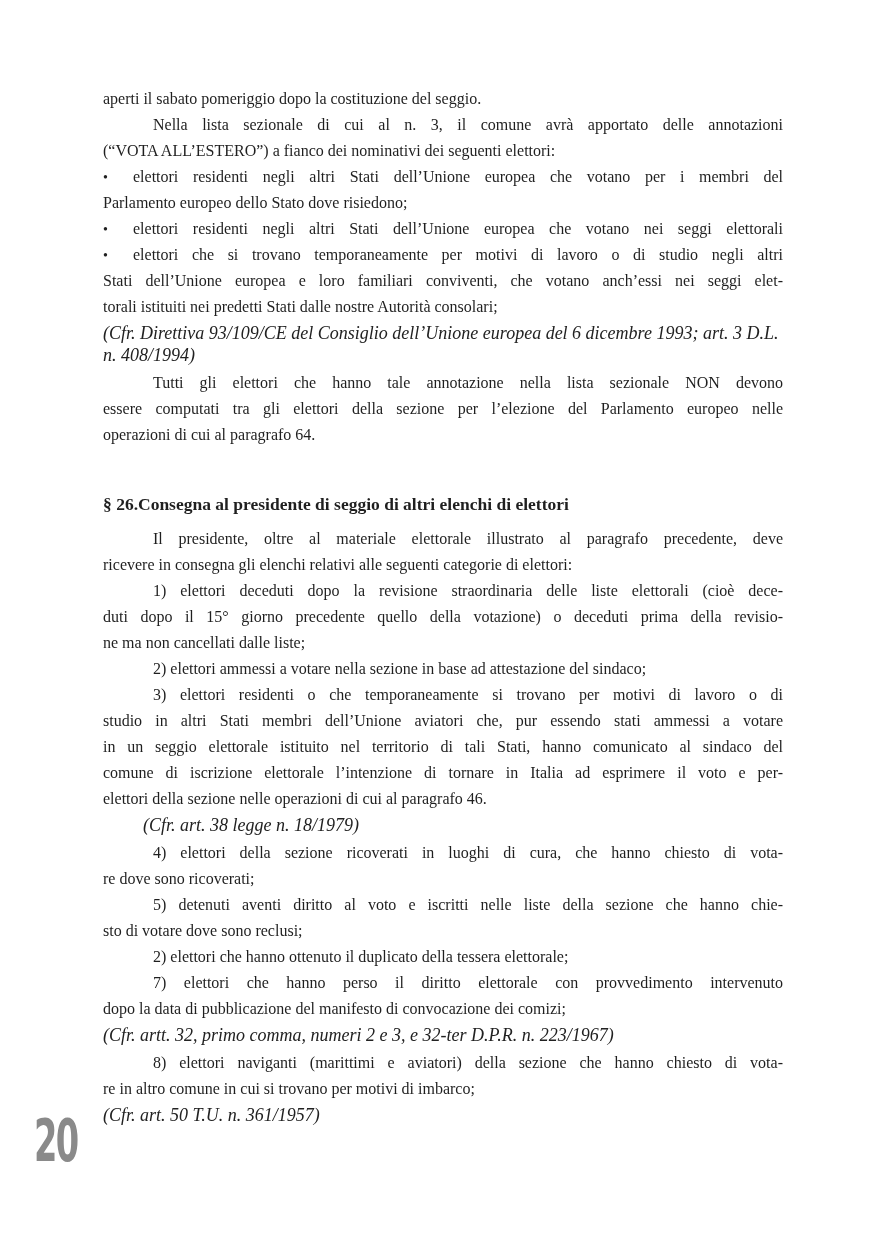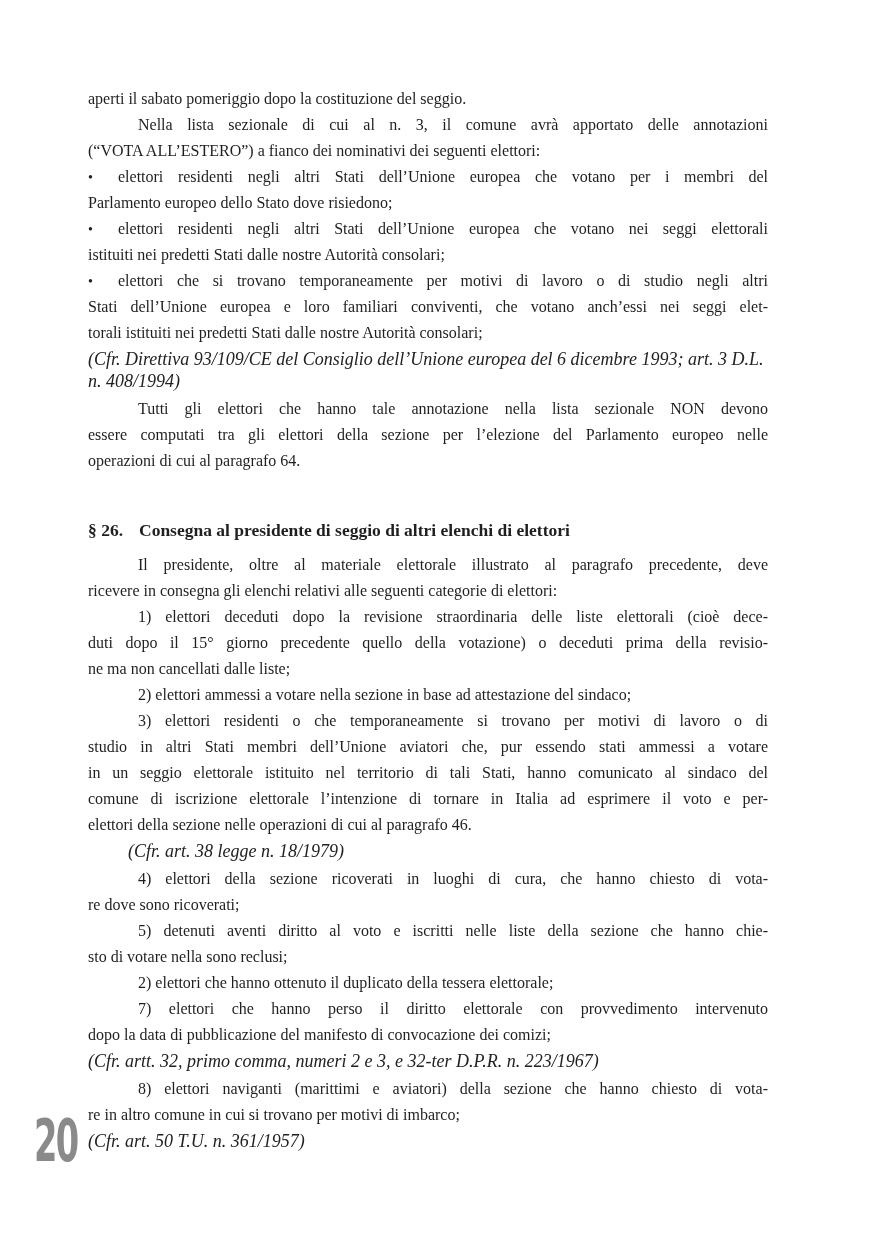--- a/index.html
+++ b/index.html
@@ -7,21 +7,21 @@
     position: relative;
     width: 876px;
     height: 1239px;
     background: #ffffff;
     overflow: hidden;
     font-family: "Liberation Serif", serif;
     color: #1f1f1f;
   }
   .text-column {
     position: absolute;
-    left: 88px;
+    left: 103px;
     top: 86px;
     width: 680px;
   }
   
   .line {
     font-size: 16px;
     line-height: 26px;
     height: 26px;
     overflow: hidden;
     text-align: justify;
@@ -44,21 +44,21 @@
     color: #222222;
   }
   .citation.cit-indent { text-indent: 40px; }
   .heading {
     margin-top: 42px;
     margin-bottom: 8px;
     font-size: 17.5px;
     line-height: 28px;
     font-weight: bold;
   }
-  .heading-label { margin-right: 16px; }
+  .heading-label { }
   .page-number {
     position: absolute;
     left: 34px;
     top: 1112px;
     font-family: "DejaVu Sans", sans-serif;
     font-weight: bold;
     font-size: 58px;
     line-height: 1;
     letter-spacing: -3px;
     color: #8a8a8a;
@@ -70,21 +70,20 @@
 <body>
 
 <div class="page">
   <main class="text-column">
       <div class="line end"><span>aperti il sabato pomeriggio dopo la costituzione del seggio.</span></div>
       <div class="line indent"><span>Nella lista sezionale di cui al n. 3, il comune avrà apportato delle annotazioni</span></div>
       <div class="line end"><span>(“VOTA ALL’ESTERO”) a fianco dei nominativi dei seguenti elettori:</span></div>
       <div class="line"><span class="bullet-glyph">•</span><span>elettori residenti negli altri Stati dell’Unione europea che votano per i membri del</span></div>
       <div class="line end"><span>Parlamento europeo dello Stato dove risiedono;</span></div>
       <div class="line"><span class="bullet-glyph">•</span><span>elettori residenti negli altri Stati dell’Unione europea che votano nei seggi elettorali</span></div>
-      <div class="line end"><span>istituiti nei predetti Stati dalle nostre Autorità consolari;</span></div>
       <div class="line"><span class="bullet-glyph">•</span><span>elettori che si trovano temporaneamente per motivi di lavoro o di studio negli altri</span></div>
       <div class="line"><span>Stati dell’Unione europea e loro familiari conviventi, che votano anch’essi nei seggi elet-</span></div>
       <div class="line end"><span>torali istituiti nei predetti Stati dalle nostre Autorità consolari;</span></div>
       <div class="citation">(Cfr. Direttiva 93/109/CE del Consiglio dell’Unione europea del 6 dicembre 1993; art. 3 D.L. n. 408/1994)</div>
       <div class="line indent"><span>Tutti gli elettori che hanno tale annotazione nella lista sezionale NON devono</span></div>
       <div class="line"><span>essere computati tra gli elettori della sezione per l’elezione del Parlamento europeo nelle</span></div>
       <div class="line end"><span>operazioni di cui al paragrafo 64.</span></div>
       <div class="heading"><span class="heading-label">§ 26.</span><span>Consegna al presidente di seggio di altri elenchi di elettori</span></div>
       <div class="line indent"><span>Il presidente, oltre al materiale elettorale illustrato al paragrafo precedente, deve</span></div>
       <div class="line end"><span>ricevere in consegna gli elenchi relativi alle seguenti categorie di elettori:</span></div>
@@ -94,21 +93,21 @@
       <div class="line indent end"><span>2) elettori ammessi a votare nella sezione in base ad attestazione del sindaco;</span></div>
       <div class="line indent"><span>3) elettori residenti o che temporaneamente si trovano per motivi di lavoro o di</span></div>
       <div class="line"><span>studio in altri Stati membri dell’Unione aviatori che, pur essendo stati ammessi a votare</span></div>
       <div class="line"><span>in un seggio elettorale istituito nel territorio di tali Stati, hanno comunicato al sindaco del</span></div>
       <div class="line"><span>comune di iscrizione elettorale l’intenzione di tornare in Italia ad esprimere il voto e per-</span></div>
       <div class="line end"><span>elettori della sezione nelle operazioni di cui al paragrafo 46.</span></div>
       <div class="citation cit-indent">(Cfr. art. 38 legge n. 18/1979)</div>
       <div class="line indent"><span>4) elettori della sezione ricoverati in luoghi di cura, che hanno chiesto di vota-</span></div>
       <div class="line end"><span>re dove sono ricoverati;</span></div>
       <div class="line indent"><span>5) detenuti aventi diritto al voto e iscritti nelle liste della sezione che hanno chie-</span></div>
-      <div class="line end"><span>sto di votare nella sono reclusi;</span></div>
+      <div class="line end"><span>sto di votare dove sono reclusi;</span></div>
       <div class="line indent end"><span>2) elettori che hanno ottenuto il duplicato della tessera elettorale;</span></div>
       <div class="line indent"><span>7) elettori che hanno perso il diritto elettorale con provvedimento intervenuto</span></div>
       <div class="line end"><span>dopo la data di pubblicazione del manifesto di convocazione dei comizi;</span></div>
       <div class="citation">(Cfr. artt. 32, primo comma, numeri 2 e 3, e 32-ter D.P.R. n. 223/1967)</div>
       <div class="line indent"><span>8) elettori naviganti (marittimi e aviatori) della sezione che hanno chiesto di vota-</span></div>
       <div class="line end"><span>re in altro comune in cui si trovano per motivi di imbarco;</span></div>
       <div class="citation">(Cfr. art. 50 T.U. n. 361/1957)</div>
     </main>
   <div class="page-number">20</div>
 </div>

